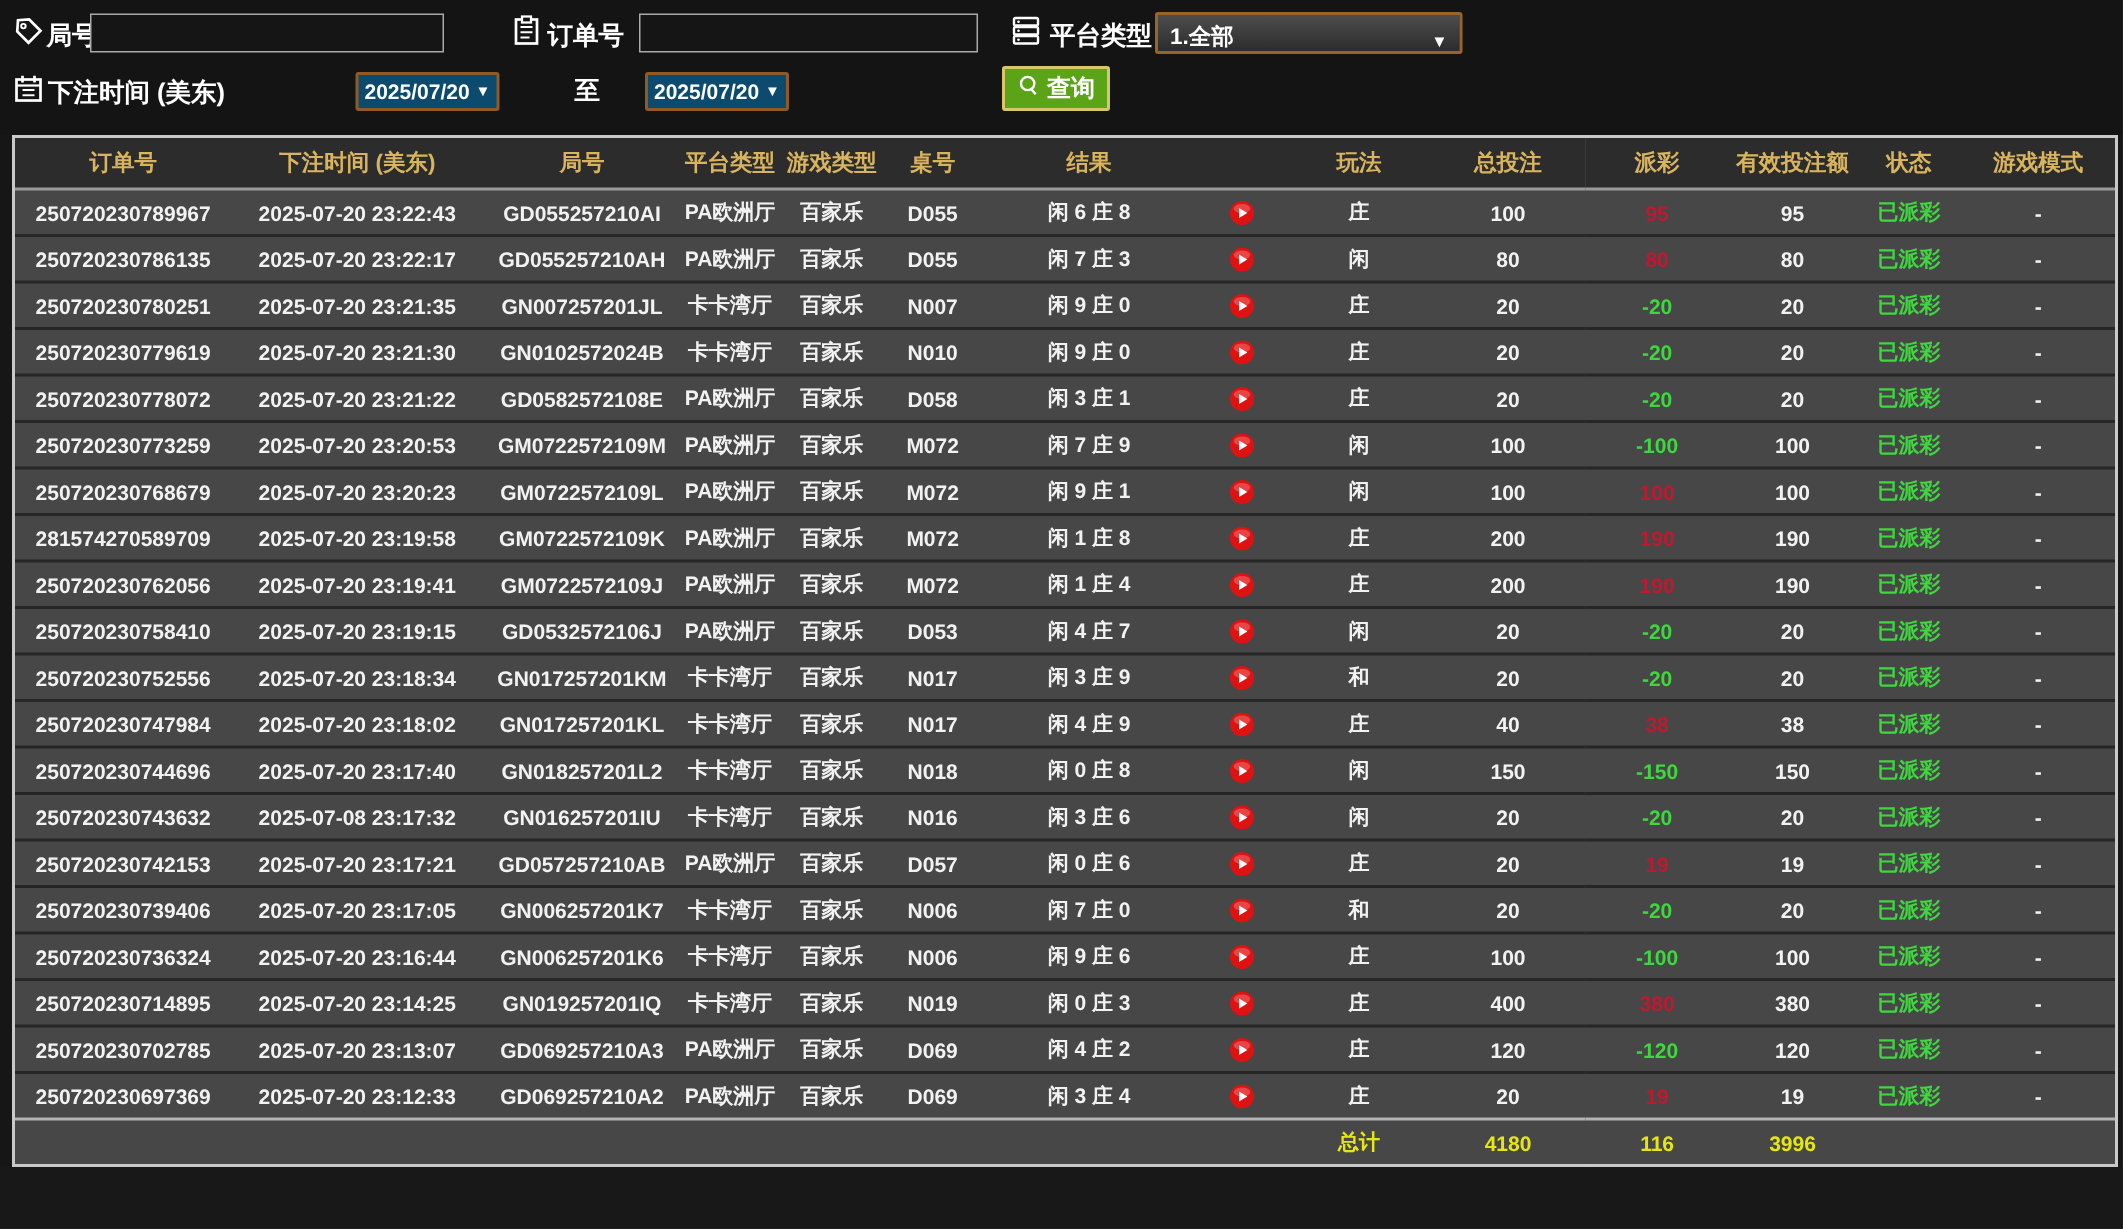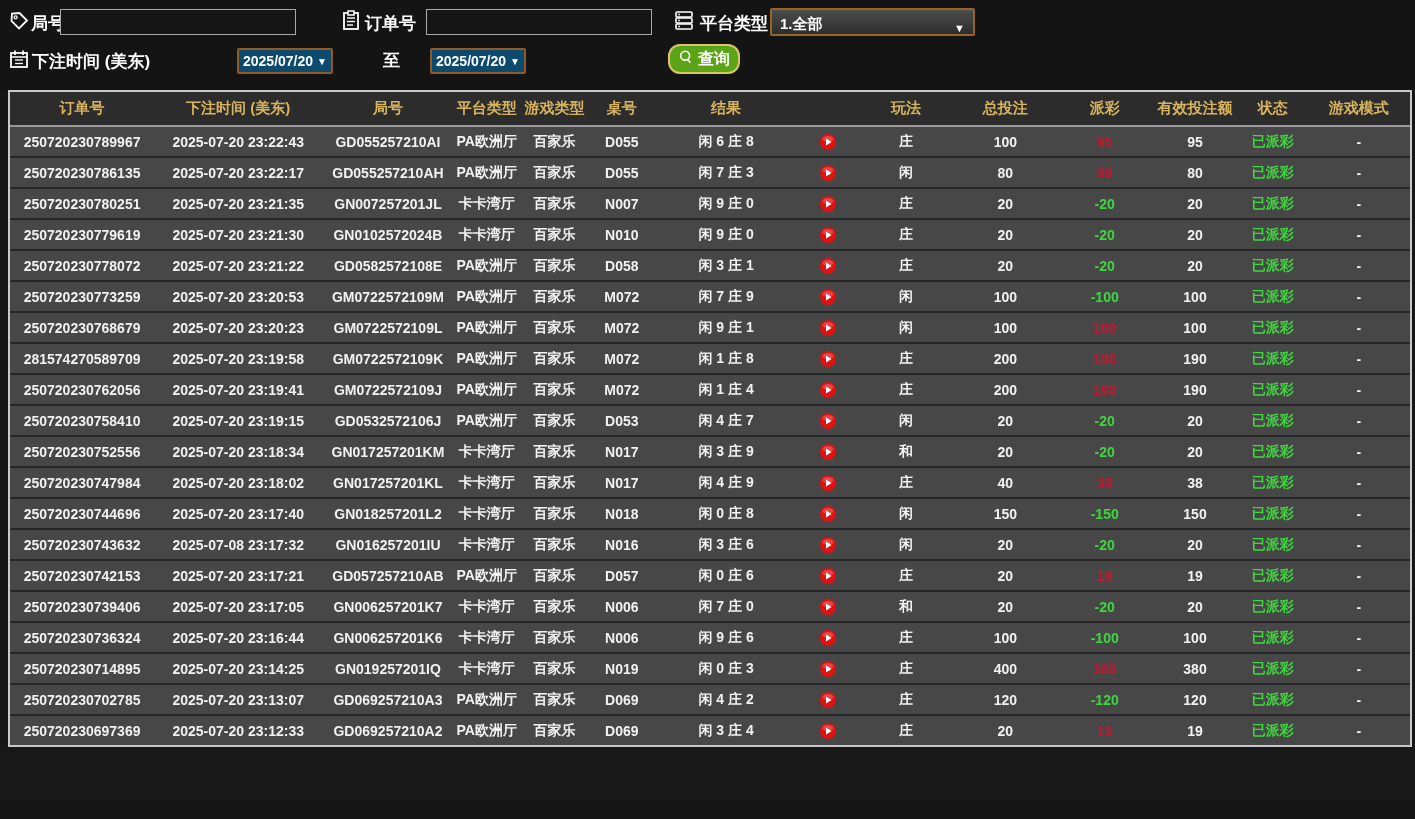--- a/index.html
+++ b/index.html
@@ -17,21 +17,21 @@
     color:#fff;font-size:14px;padding:0 6px;box-sizing:border-box;outline:none;}
   .select-box{position:absolute;height:28px;background:linear-gradient(#4d4d4d,#2c2c2c);
     border:2px solid #9a6428;border-radius:2px;color:#fff;font-size:15px;font-weight:700;
     display:flex;align-items:center;padding:0 8px;box-sizing:border-box;cursor:pointer;}
   .select-box .arrow{margin-left:auto;font-size:11px;color:#fff;}
   .date-btn{position:absolute;height:26px;background:#0c4a6e;border:2px solid var(--date-border);
     border-radius:2px;color:#fff;font-size:14px;font-weight:700;display:flex;align-items:center;
     justify-content:center;gap:4px;box-sizing:border-box;cursor:pointer;}
   .date-btn .arrow{font-size:10px;}
   .query-btn{position:absolute;height:30px;background:var(--btn-green);border:2px solid #d9c56b;
-    border-radius:12px;color:#fff;font-size:16px;font-weight:700;display:flex;align-items:center;
+    border-radius:2px;color:#fff;font-size:16px;font-weight:700;display:flex;align-items:center;
     justify-content:center;gap:4px;box-sizing:border-box;cursor:pointer;padding:12px 8px;}
   
   .table-wrap{margin:0 3px 0 8px;border:2px solid var(--tblborder);background:var(--row);}
   table{width:100%;border-collapse:collapse;table-layout:fixed;}
   thead th{background:#2c2c2c;color:var(--gold);font-size:15px;font-weight:700;height:31px;
     text-align:center;border-bottom:2px solid #9a9a9a;white-space:nowrap;overflow:hidden;}
   tbody td{background:var(--row);color:#f2f2f2;font-size:14px;font-weight:700;height:27px;
     text-align:center;border-top:2px solid var(--rowline);white-space:nowrap;overflow:hidden;}
   tbody tr:first-child td{border-top:none;}
   td.c-payout.pos{color:var(--red);}
@@ -549,20 +549,29 @@
               </svg></span></td>
           <td class="c-playtype">庄</td>
           <td class="c-bet">20</td>
           <td class="c-payout pos">19</td>
           <td class="c-valid">19</td>
           <td class="c-status">已派彩</td>
           <td class="c-mode">-</td>
         </tr>
       </tbody>
     <tbody class="sums">
+      <tr class="sum-row total-row">
+        <td colspan="8"></td>
+        <td class="sum-label">总计</td>
+        <td class="sum-val">4180</td>
+        <td class="sum-val">116</td>
+        <td class="sum-val">3996</td>
+        <td></td>
+          <td></td>
+      </tr>
     </tbody>
   </table>
 </div>
 
 <div class="footer">
   
   
   
 </div>
 

